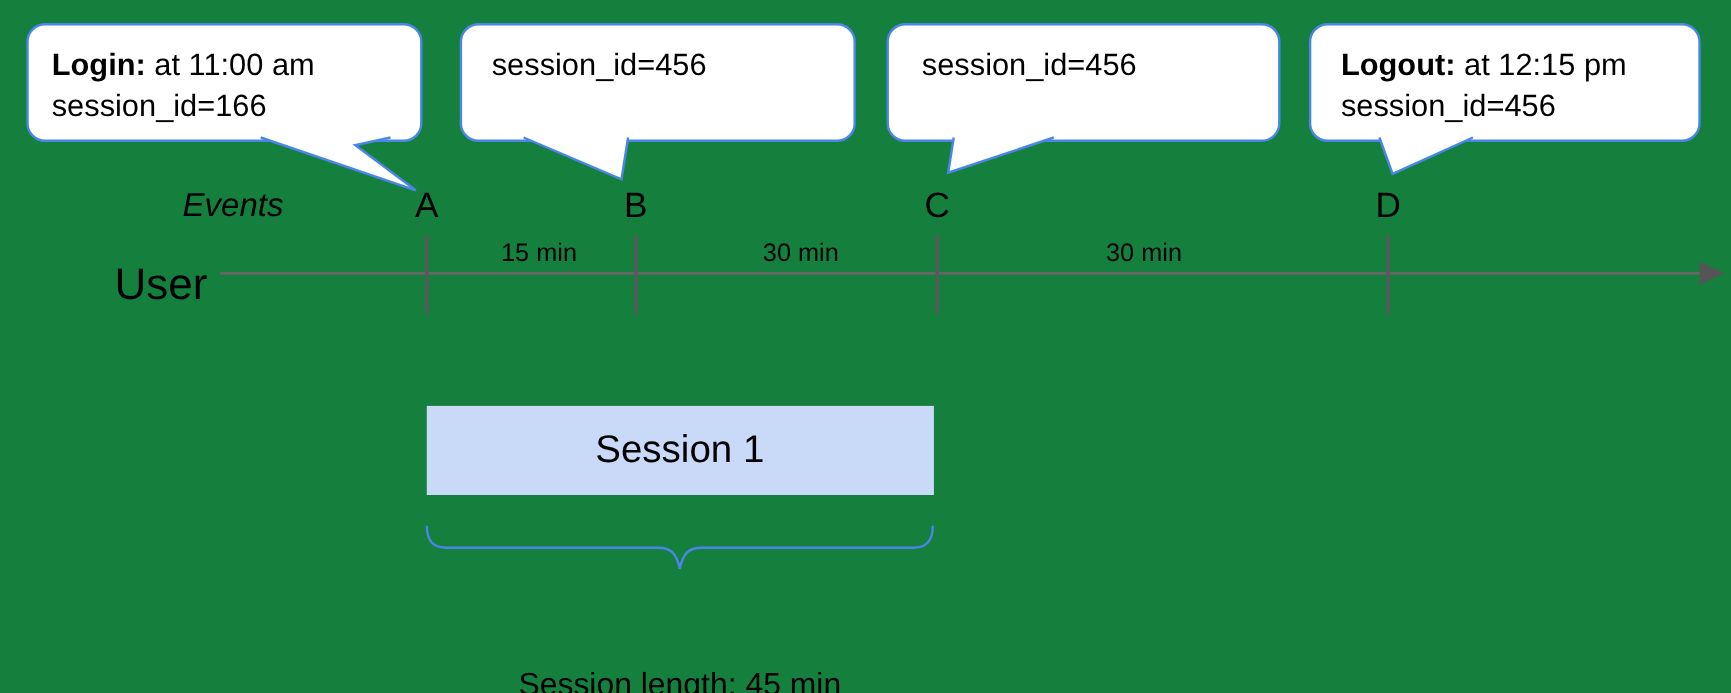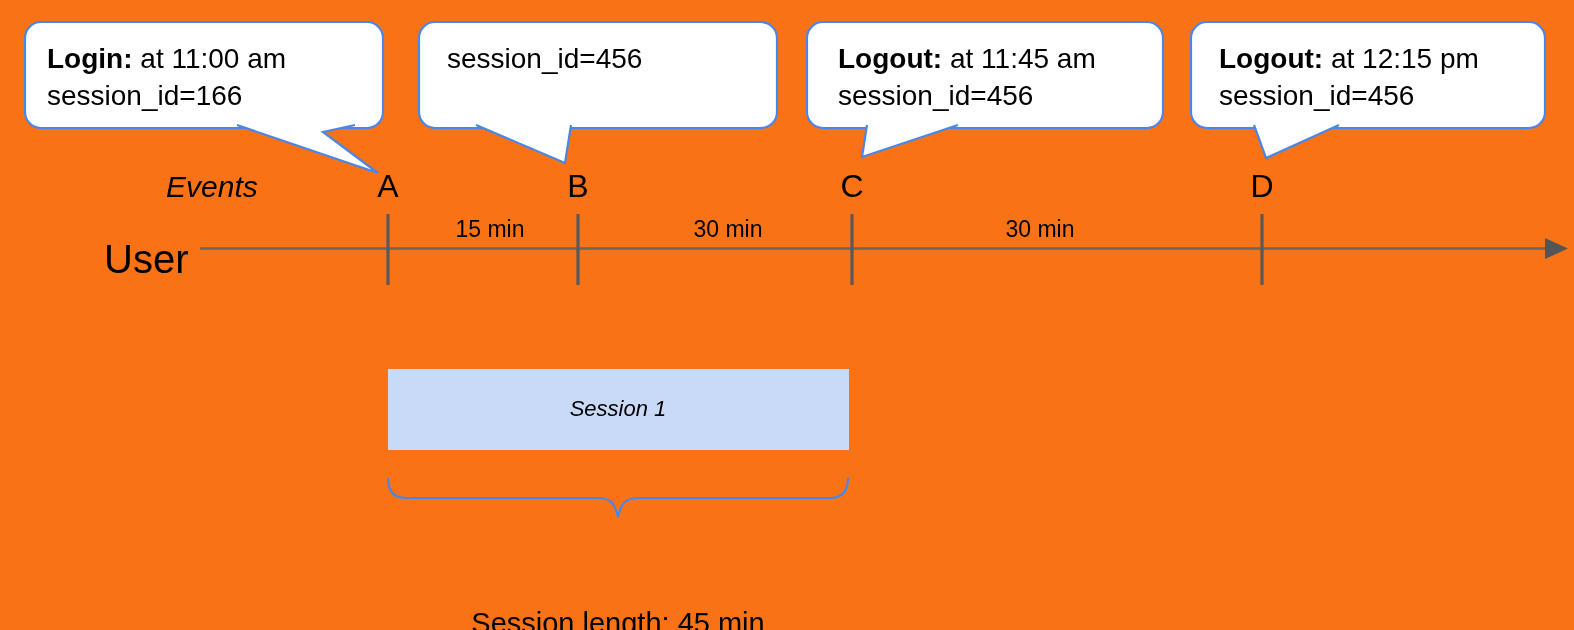--- a/index.html
+++ b/index.html
@@ -1,20 +1,20 @@
 <!DOCTYPE html>
 <html><head>
 <meta charset="utf-8">
 <style>
   html, body { margin: 0; padding: 0; background: #fff; }
   .canvas {
     position: relative;
     width: 1574px;
     height: 630px;
-    background: #f97316;
+    background: #15803d;
     overflow: hidden;
     font-family: "Liberation Sans", "DejaVu Sans", sans-serif;
     color: #000;
   }
   .linework {
     position: absolute;
     inset: 0;
     width: 1574px;
     height: 630px;
   }
@@ -45,23 +45,22 @@
   }
   .interval-label {
     top: 216px;
     transform: translateX(-50%);
     font-size: 23px; line-height: 27px;
     white-space: pre;
   }
   .session-label {
     left: 618px; top: 394px;
     transform: translateX(-50%);
-    font-size: 22px; line-height: 29px;
+    font-size: 35px; line-height: 29px;
     white-space: pre;
-    font-style: italic;
   }
   .session-length-label {
     left: 618px; top: 609px;
     transform: translateX(-50%);
     font-size: 29px; line-height: 29px;
     white-space: pre;
   }
 </style>
 </head>
 <body>
@@ -99,21 +98,20 @@
   </svg>
 
   <div class="callout-text" style="left:47px">
     <div class="cline"><span class="bold">Login:</span><span> at 11:00 am</span></div>
     <div class="cline">session_id=166</div>
   </div>
   <div class="callout-text" style="left:447px">
     <div class="cline">session_id=456</div>
   </div>
   <div class="callout-text" style="left:838px">
-    <div class="cline"><span class="bold">Logout:</span><span> at 11:45 am</span></div>
     <div class="cline">session_id=456</div>
   </div>
   <div class="callout-text" style="left:1219px">
     <div class="cline"><span class="bold">Logout:</span><span> at 12:15 pm</span></div>
     <div class="cline">session_id=456</div>
   </div>
 
   <div class="abs events-label">Events</div>
   <div class="abs tick-letter" style="left:388px">A</div>
   <div class="abs tick-letter" style="left:578px">B</div>

